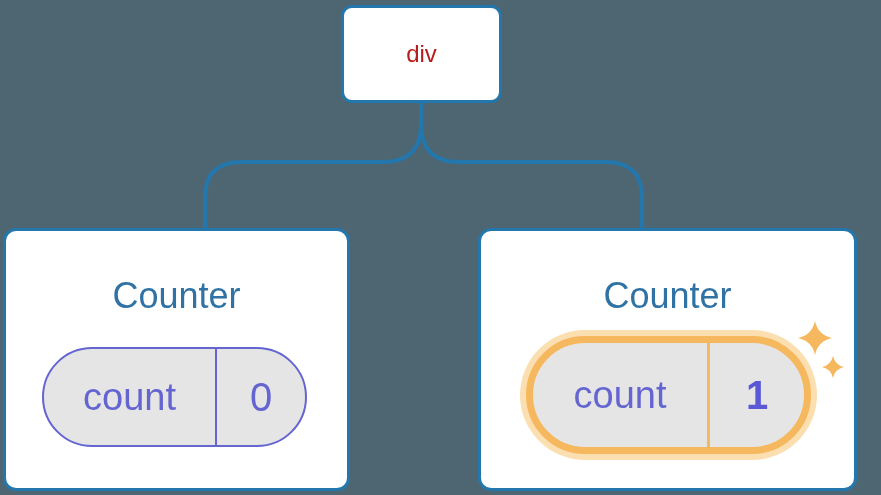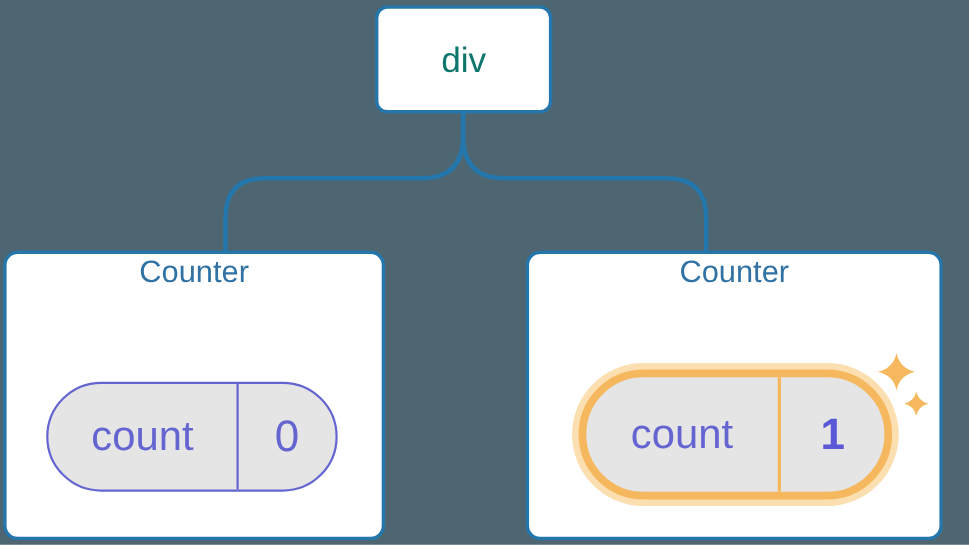--- a/index.html
+++ b/index.html
@@ -20,37 +20,38 @@
     position: absolute;
     left: 341px; top: 5px;
     width: 161px; height: 98px;
     background: #ffffff;
     border: 3px solid #2477ac;
     border-radius: 11px;
     box-sizing: border-box;
     display: flex;
     align-items: center;
     justify-content: center;
-    font-size: 32px;
-    color: #0f766e;
+    font-size: 24px;
+    color: #b91c1c;
   }
   .card {
     position: absolute;
     top: 228px;
     height: 263px;
     background: #ffffff;
     border: 3px solid #2477ac;
     border-radius: 13px;
     box-sizing: border-box;
   }
   .card-left  { left: 3px;   width: 347px; }
   .card-right { left: 478px; width: 379px; }
   .card-title {
     text-align: center;
-    font-size: 28px;
+    margin-top: 44px;
+    font-size: 36px;
     font-weight: 500;
     color: #2f72a3;
     line-height: 1.15;
   }
   .pill {
     position: absolute;
     box-sizing: border-box;
     display: flex;
     background: #e5e5e5;
     border-radius: 70px;

